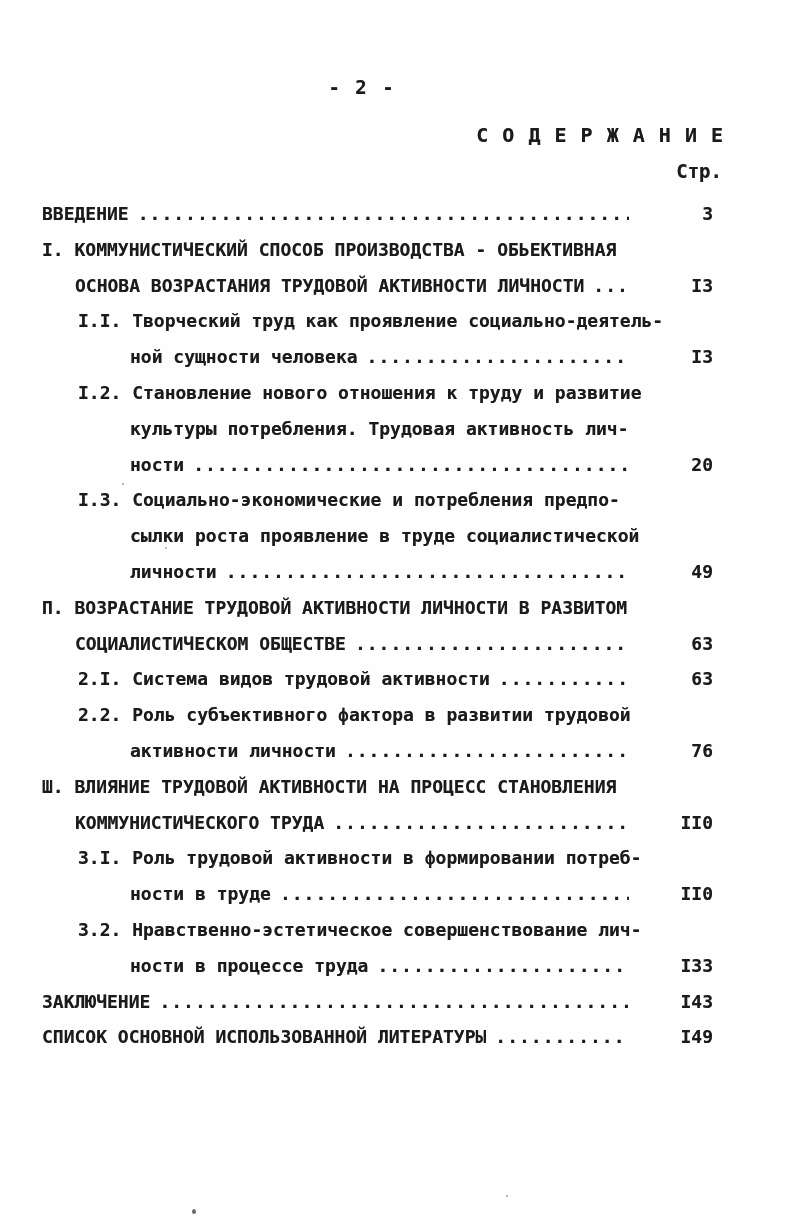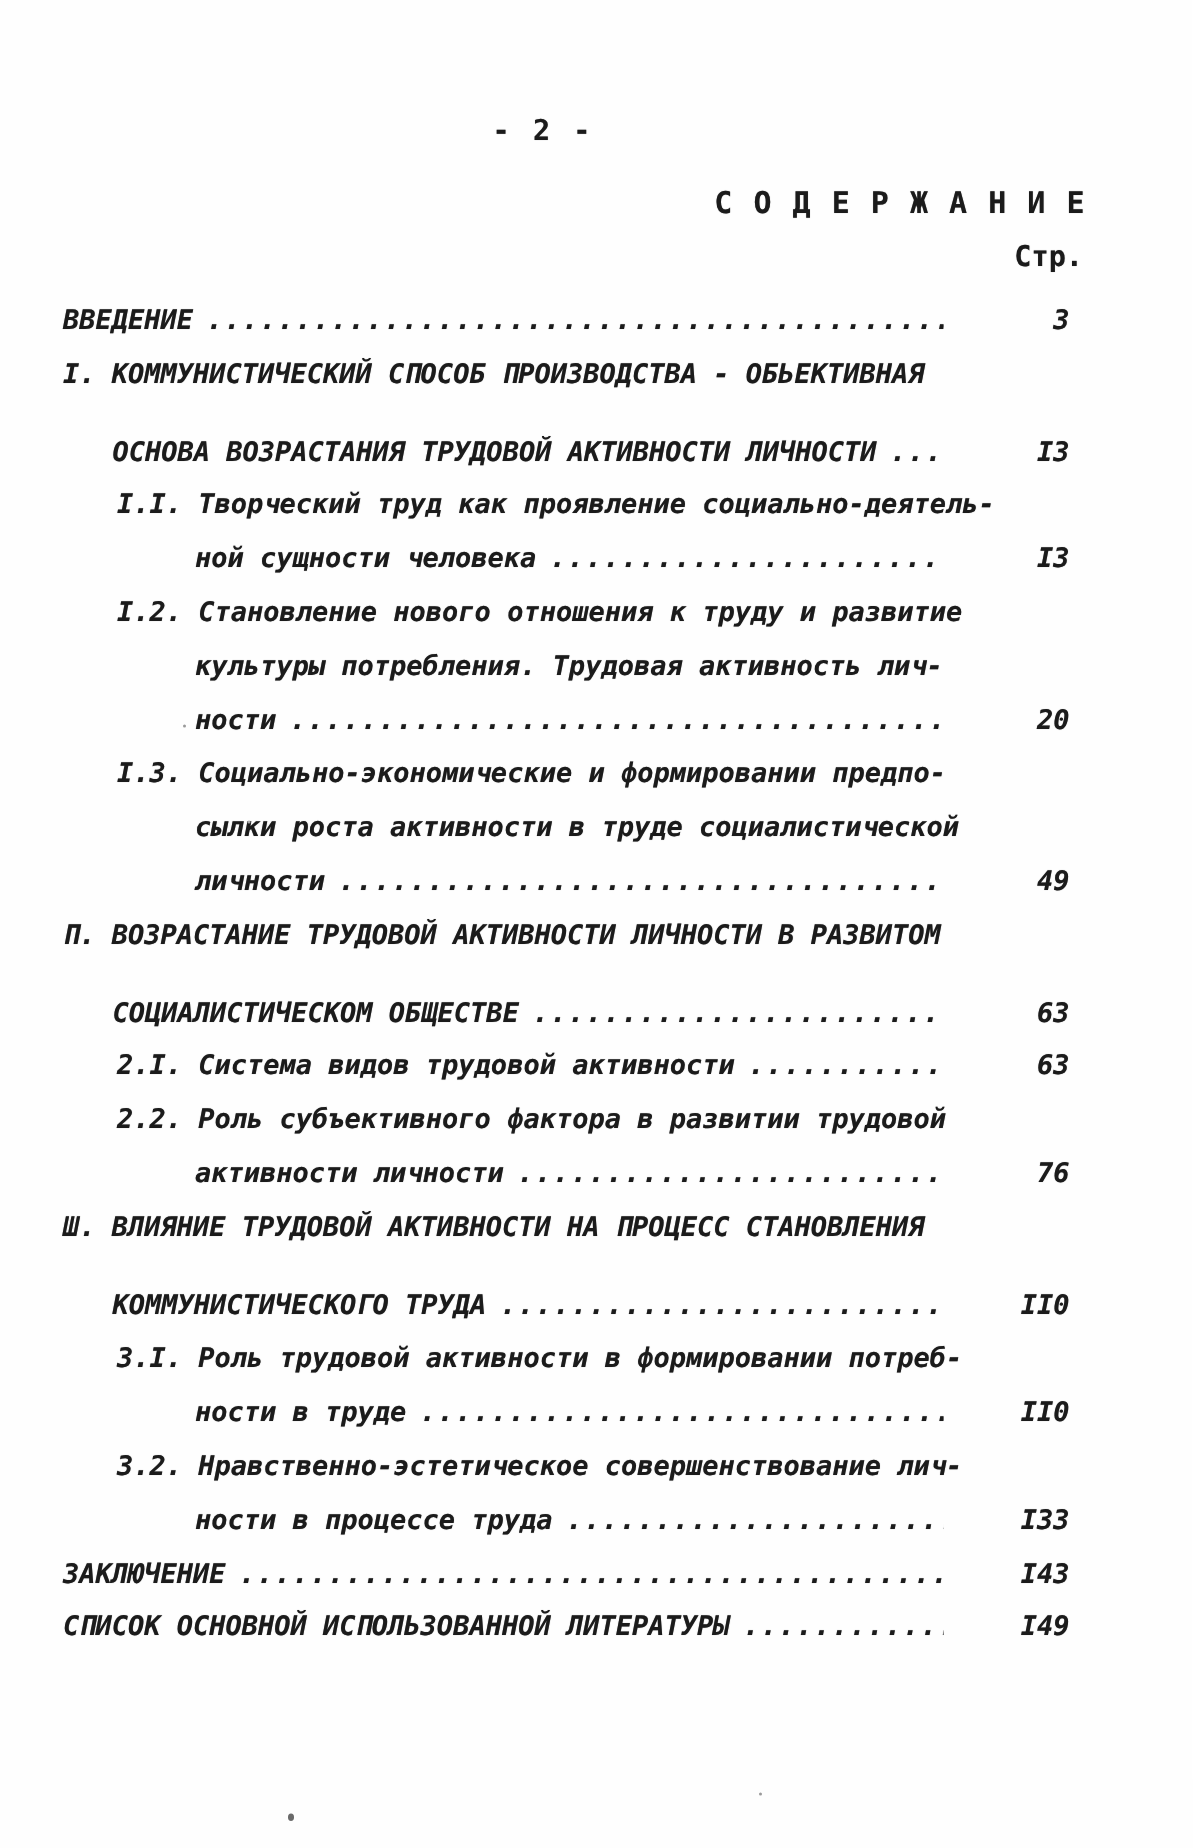--- a/index.html
+++ b/index.html
@@ -42,33 +42,32 @@
     right: 73px;
     font-size: 19px;
     text-align: left;
   }
   .toc {
     position: absolute;
     top: 196px;
     left: 0;
     right: 0;
     padding-right: 82px;
-    font-style: italic;
   }
   .row {
     display: flex;
     align-items: baseline;
     height: 35.8px;
     line-height: 35.8px;
     font-size: 18px;
     white-space: nowrap;
   }
   .row .txt { white-space: pre; }
   .row.ind0 { padding-left: 42px; }
-  .row.ind1 { padding-left: 75px; margin-top: 16px; }
+  .row.ind1 { padding-left: 75px; }
   .row.ind2 { padding-left: 78px; align-items: flex-end; }
   .row.ind3 { padding-left: 130px; }
   .leader {
     flex: 1;
     overflow: hidden;
     white-space: nowrap;
     margin-left: 9px;
     margin-right: 12px;
     letter-spacing: 1px;
   }
@@ -117,24 +116,24 @@
       </div>
       <div class="row ind3 no-fill">
         <span class="txt">культуры потребления. Трудовая активность лич-</span>
       </div>
       <div class="row ind3">
         <span class="txt">ности</span>
         <span class="leader">......................................................................</span>
         <span class="pageno">20</span>
       </div>
       <div class="row ind2 no-fill">
-        <span class="txt">I.3. Социально-экономические и формировании предпо-</span>
+        <span class="txt">I.3. Социально-экономические и потребления предпо-</span>
       </div>
       <div class="row ind3 no-fill">
-        <span class="txt">сылки роста активности в труде социалистической</span>
+        <span class="txt">сылки роста проявление в труде социалистической</span>
       </div>
       <div class="row ind3">
         <span class="txt">личности</span>
         <span class="leader">......................................................................</span>
         <span class="pageno">49</span>
       </div>
       <div class="row ind0 no-fill">
         <span class="txt">П. ВОЗРАСТАНИЕ ТРУДОВОЙ АКТИВНОСТИ ЛИЧНОСТИ В РАЗВИТОМ</span>
       </div>
       <div class="row ind1">

